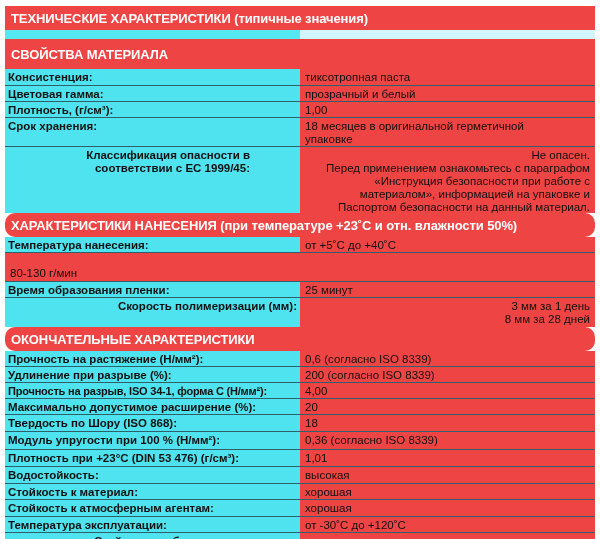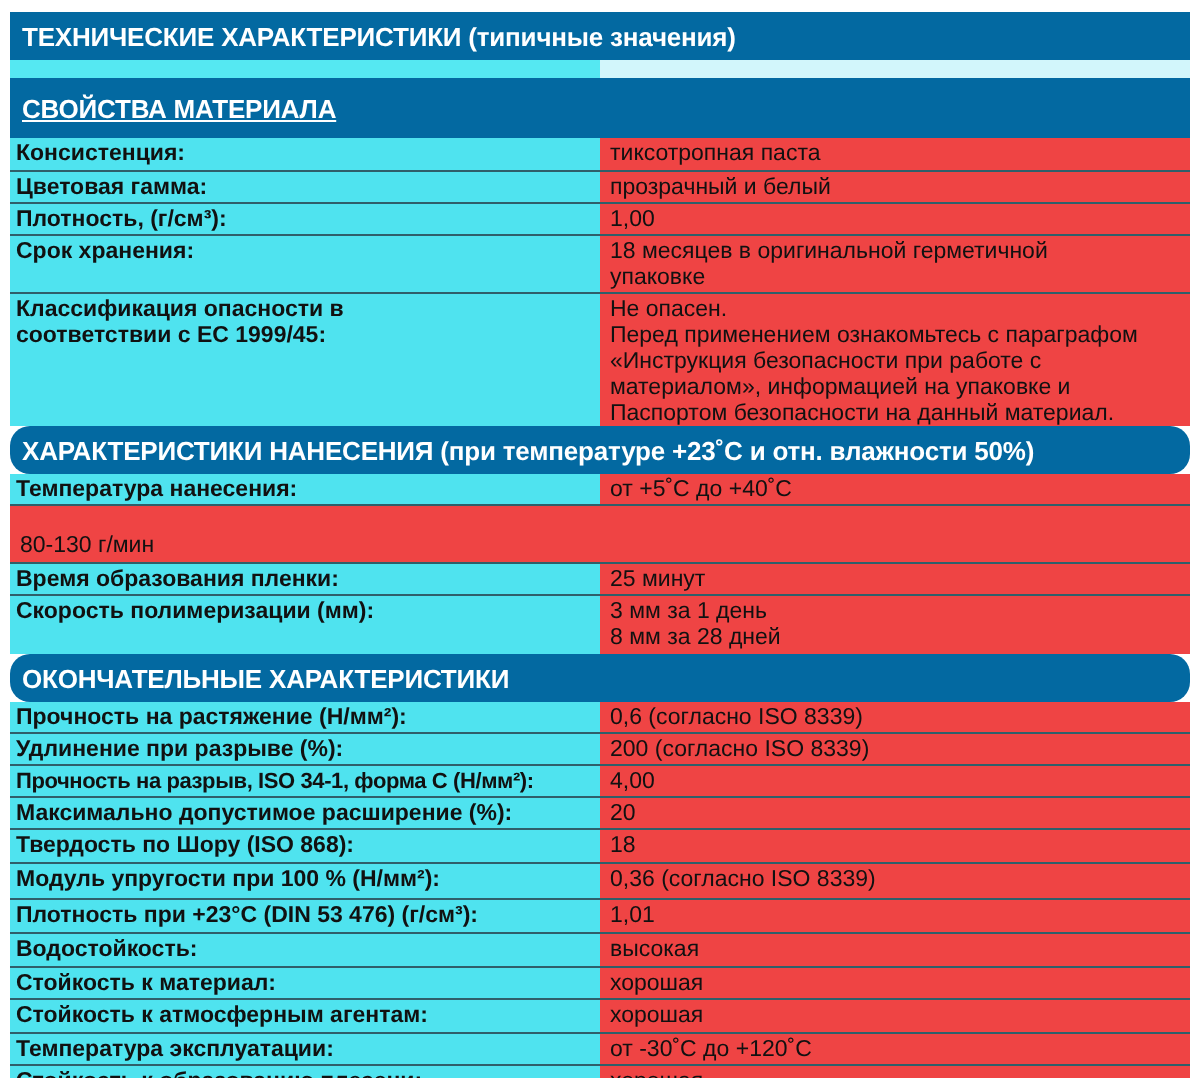--- a/index.html
+++ b/index.html
@@ -1,33 +1,33 @@
 <!DOCTYPE html>
 <html><head>
 <meta charset="utf-8">
 <style>
   html, body { margin: 0; padding: 0; background: #ffffff; }
   body { width: 600px; height: 539px; position: relative; overflow: hidden;
          font-family: "Liberation Sans", "DejaVu Sans", sans-serif; }
   .sheet { position: absolute; left: 5px; top: 6px; width: 590px; }
-  .band { background: #0369a1; color: #ffffff; font-weight: bold; font-size: 13px;
+  .band { background: #ef4444; color: #ffffff; font-weight: bold; font-size: 13px;
           padding: 0 6px; display: flex; align-items: center; letter-spacing: -0.1px; }
   .band.title { height: 24px; }
-  .band.sec { height: 30px; font-size: 13px; text-decoration: underline; }
+  .band.sec { height: 30px; font-size: 13px; }
   .band.sec2 { height: 24px; border-radius: 10px; }
   .gap { height: 9px; display: flex; }
   .gap .l { width: 295px; background: #55e8f2; }
   .gap .r { flex: 1; background: #d2f6fb; }
   .row { display: flex; border-bottom: 1.5px solid #2f5f6a; }
   .row .k { width: 289px; background: #4fe3ef; font-weight: bold; color: #111; font-size: 11.5px;
             line-height: 13px; padding: 2px 3px 1px 3px; flex-shrink: 0; }
   .row .v { flex: 1; background: #ef4444; color: #111; font-size: 11.5px; line-height: 13px;
             padding: 2px 5px 1px 5px; border-left: 0; }
   .row .v.bottom { display: flex; align-items: flex-end; }
-  .row.last { border-bottom: 0; }
+  .row.last { border-bottom: 0; text-align: right; }
 </style>
 </head>
 <body>
 
 <div class="sheet">
   <div class="band title">ТЕХНИЧЕСКИЕ ХАРАКТЕРИСТИКИ (типичные значения)</div>
   <div class="gap">
       <div class="l"></div>
       <div class="r"></div>
     </div>

